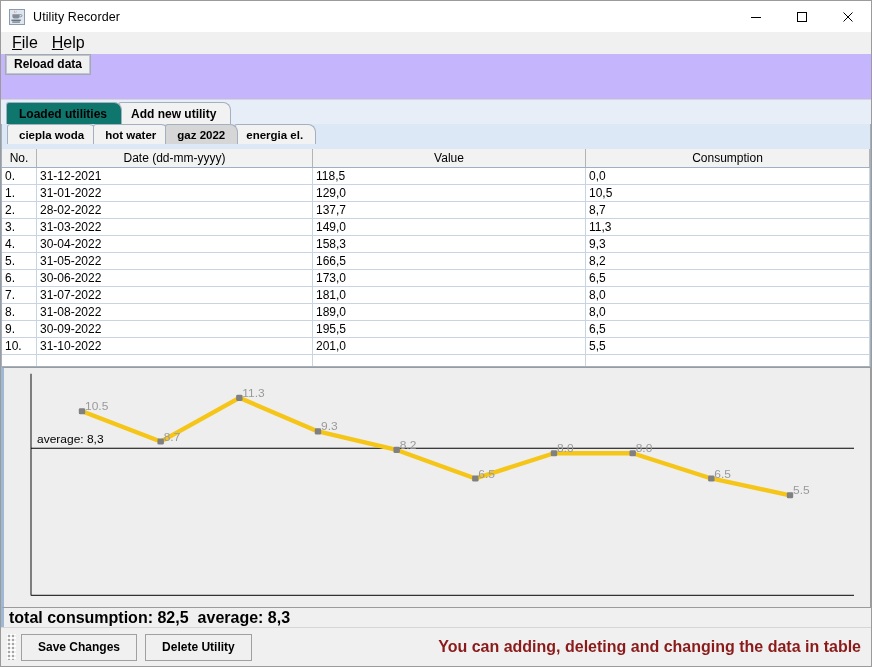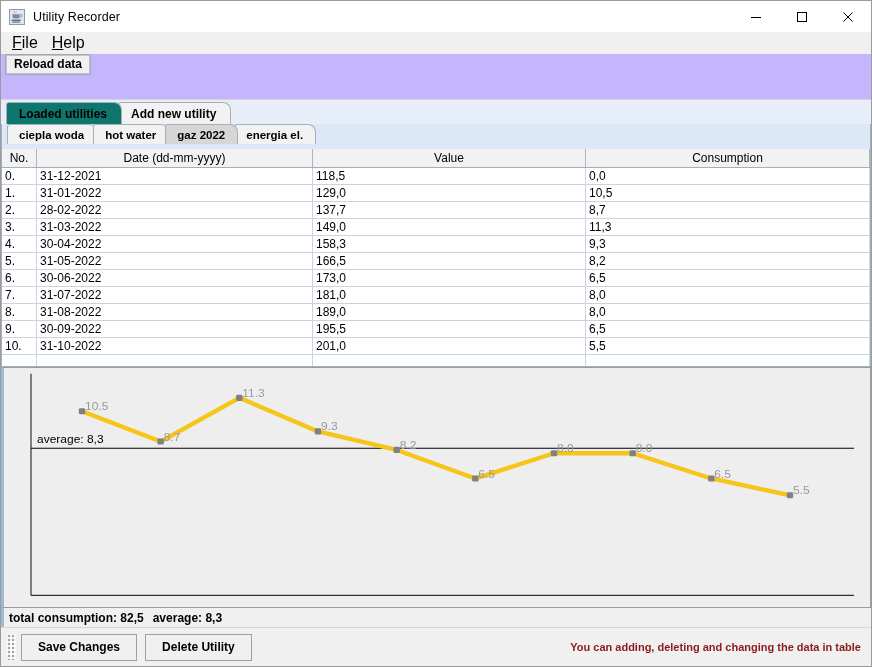--- a/index.html
+++ b/index.html
@@ -208,23 +208,23 @@
     position: relative;
     margin: 0;
     overflow: hidden;
   }
   .chart-svg { display: block; width: 100%; height: 100%; }
 
   
   .statusline {
     height: 19px;
     background: #f0f0f0;
-    display: flex; align-items: center;
+    display: flex; align-items: flex-end;
     padding-left: 5px;
-    font-size: 12px; font-weight: bold;
+    font-size: 16px; font-weight: bold;
     color: #000;
     flex: 0 0 auto;
     border-left: 3px solid #9fb8d6;
     box-sizing: border-box;
   }
   .statusline .gapspan { display: inline-block; width: 9px; }
 
   
   .bottombar {
     height: 38px;
@@ -251,21 +251,21 @@
     color: #000;
     background: #f0f0f0;
     border: 1px solid #a0a0a0;
     padding: 6px 16px;
     margin-right: 8px;
     line-height: 13px;
   }
   .hint {
     position: absolute;
     right: 10px;
-    font-size: 11px; font-weight: bold;
+    font-size: 16px; font-weight: bold;
     color: #8b1a1a;
   }
 </style>
 </head>
 <body>
 
 <div class="window">
 
   <div class="titlebar">
     <div class="app-icon">

